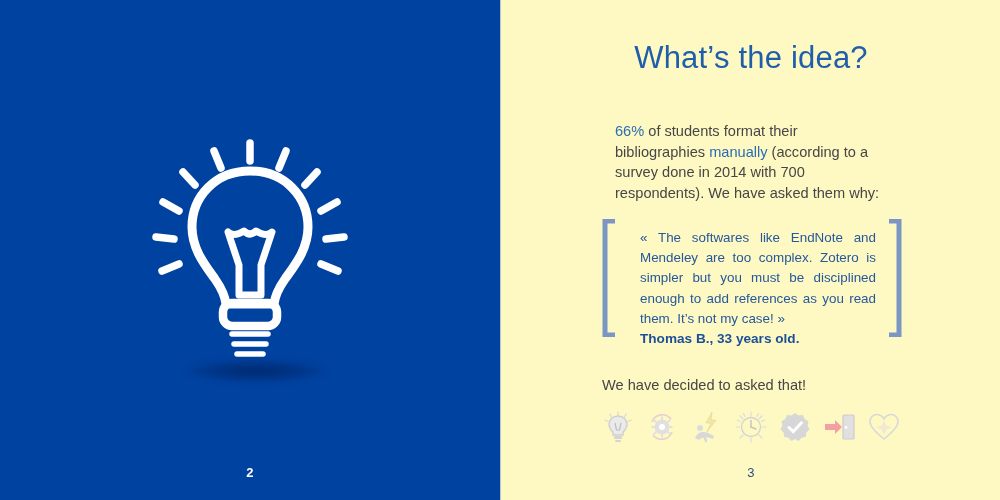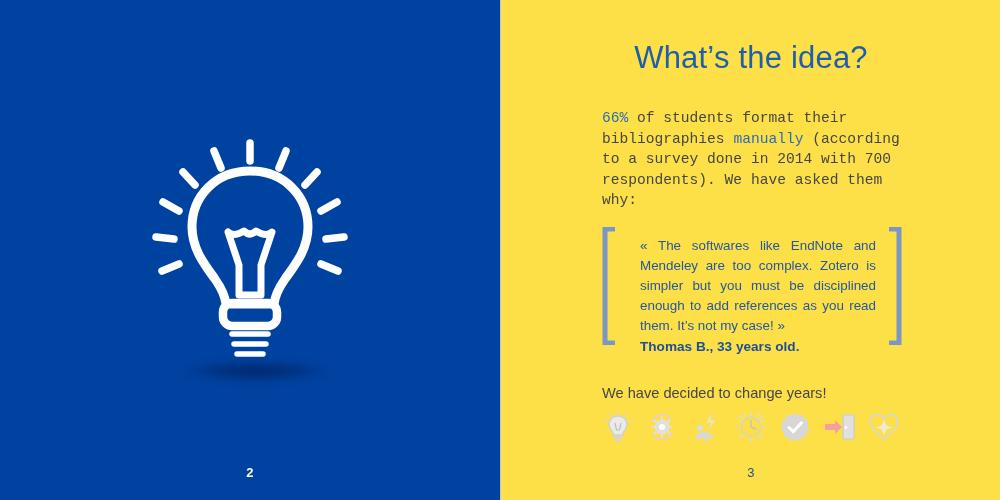--- a/index.html
+++ b/index.html
@@ -63,21 +63,21 @@
     font-size: 13px;
     font-weight: bold;
     letter-spacing: .3px;
   }
 
   
   .slide-right {
     position: relative;
     width: 500px;
     height: 500px;
-    background: #fde047;
+    background: #fef9c3;
     border-left: 1px solid #b9c4d4;
     box-sizing: border-box;
   }
   .slide-title {
     position: absolute;
     left: 0;
     top: 40px;
     width: 500px;
     text-align: center;
     color: #1f5eab;
@@ -88,22 +88,21 @@
   .body-col {
     position: absolute;
     left: 101px;
     top: 108px;
     width: 300px;
   }
   .intro {
     color: #464646;
     font-size: 14.6px;
     line-height: 20.5px;
-    margin: 0;
-    font-family: Liberation Mono, monospace;
+    margin: 13px;
   }
   .accent { color: #2a6cb4; }
 
   
   .quote-block {
     position: relative;
     margin-top: 16px;
     padding: 9px 26px 6px 38px;
     box-sizing: border-box;
     width: 300px;
@@ -233,21 +232,21 @@
         </svg>
 
         <p class="quote-text">« The softwares like EndNote and Mendeley are too complex. Zotero is simpler but you must be disciplined enough to add references as you read them. It’s not my case! »</p>
         <p class="quote-author">Thomas B., 33 years old.</p>
 
         <svg class="bracket bracket-right" viewBox="0 0 14 118">
           <path d="M1 2 L11 2 L11 116 L1 116" fill="none" stroke="#7b96c4" stroke-width="5"></path>
         </svg>
       </div>
 
-      <p class="closing">We have decided to change years!</p>
+      <p class="closing">We have decided to asked that!</p>
     </div>
 
     <div class="icon-strip">
 
       <div class="strip-icon">
         <svg width="28" height="32" viewBox="0 0 28 32">
           <g stroke="#d9d9d9" stroke-width="1.3" stroke-linecap="round" fill="none">
             <line x1="14" y1="1" x2="14" y2="4"></line>
             <line x1="6" y1="3" x2="7.5" y2="6"></line>
             <line x1="22" y1="3" x2="20.5" y2="6"></line>

